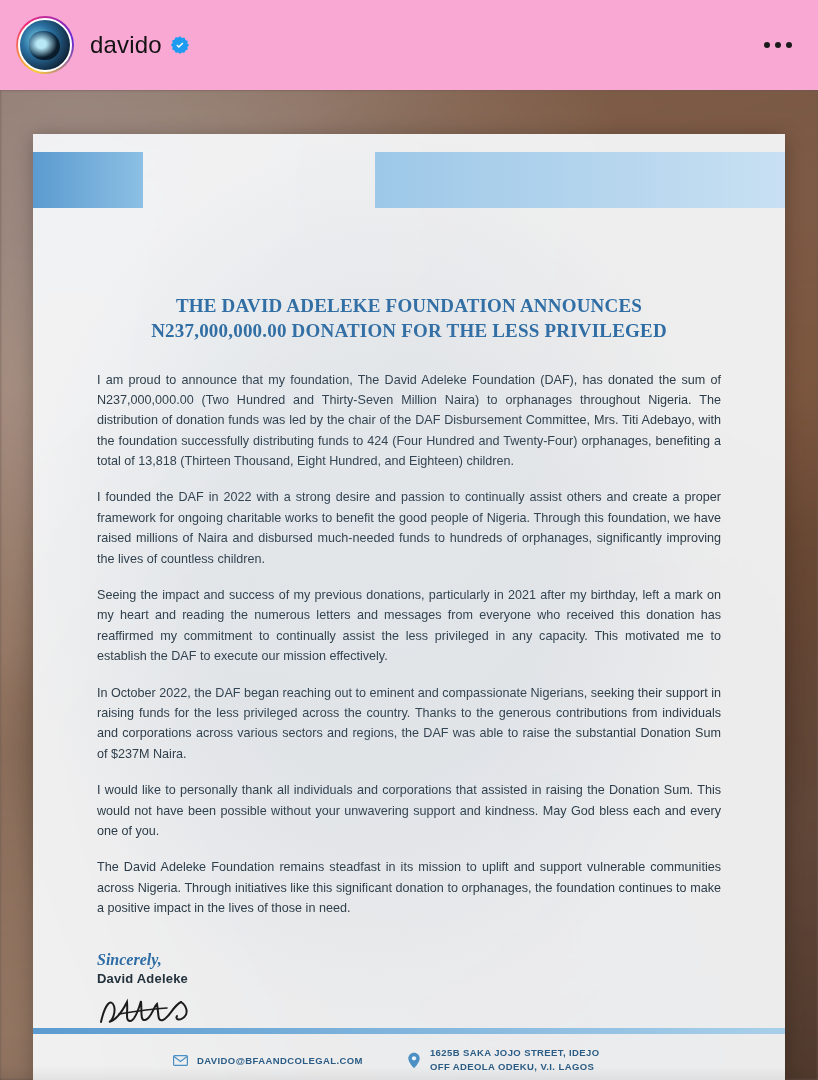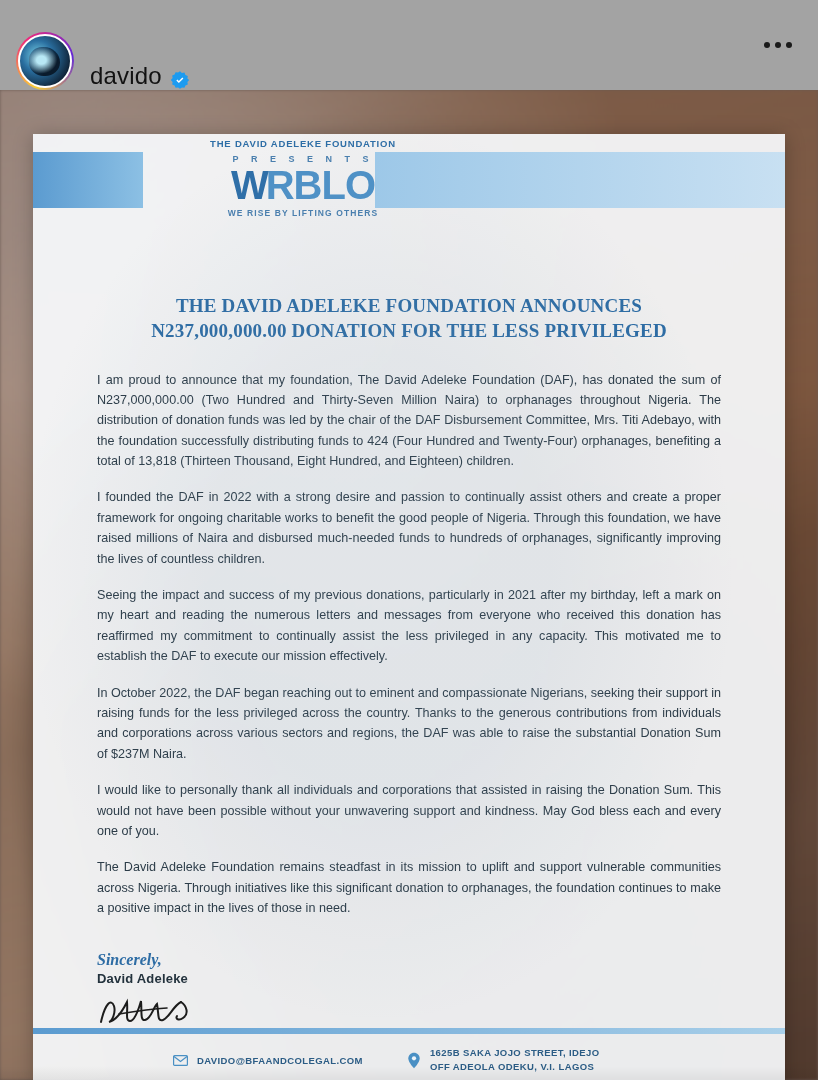--- a/index.html
+++ b/index.html
@@ -8,23 +8,23 @@
     width: 818px; height: 1080px;
     background: #fff;
     font-family: "Liberation Sans", sans-serif;
     overflow: hidden;
   }
 
   
   .post-header {
     height: 90px;
     display: flex;
-    align-items: flex-end;
+    align-items: center;
     padding: 0 16px;
-    background: #a3a3a3;
+    background: #f9a8d4;
     position: relative;
   }
   .avatar-ring {
     width: 58px; height: 58px;
     border-radius: 50%;
     padding: 2px;
     background: conic-gradient(from 200deg, #f9ce34, #ee2a7b, #6228d7, #f9ce34);
     flex: 0 0 auto;
     display: flex; align-items: center; justify-content: center;
   }
@@ -278,29 +278,20 @@
 
 <div class="media">
   <div class="photo-bg"></div>
 
   <div class="letter">
     <div class="letter-watermark"></div>
 
     <div class="letterhead">
       <div class="band-left"></div>
       <div class="band-right"></div>
-      <div class="logo-block">
-        <div class="foundation-name">THE DAVID ADELEKE FOUNDATION</div>
-        <div class="presents">P R E S E N T S</div>
-        <div class="wrblo">
-          <span class="w">W</span>
-            <span class="rest">RBLO</span>
-        </div>
-        <div class="tagline">WE RISE BY LIFTING OTHERS</div>
-      </div>
     </div>
 
     <div class="doc-title">
       <div>THE DAVID ADELEKE FOUNDATION ANNOUNCES</div>
       <div>N237,000,000.00 DONATION FOR THE LESS PRIVILEGED</div>
     </div>
 
     <div class="body-copy">
       <p>I am proud to announce that my foundation, The David Adeleke Foundation (DAF), has donated the sum of N237,000,000.00 (Two Hundred and Thirty-Seven Million Naira) to orphanages throughout Nigeria. The distribution of donation funds was led by the chair of the DAF Disbursement Committee, Mrs. Titi Adebayo, with the foundation successfully distributing funds to 424 (Four Hundred and Twenty-Four) orphanages, benefiting a total of 13,818 (Thirteen Thousand, Eight Hundred, and Eighteen) children.</p>
       <p>I founded the DAF in 2022 with a strong desire and passion to continually assist others and create a proper framework for ongoing charitable works to benefit the good people of Nigeria. Through this foundation, we have raised millions of Naira and disbursed much-needed funds to hundreds of orphanages, significantly improving the lives of countless children.</p>

